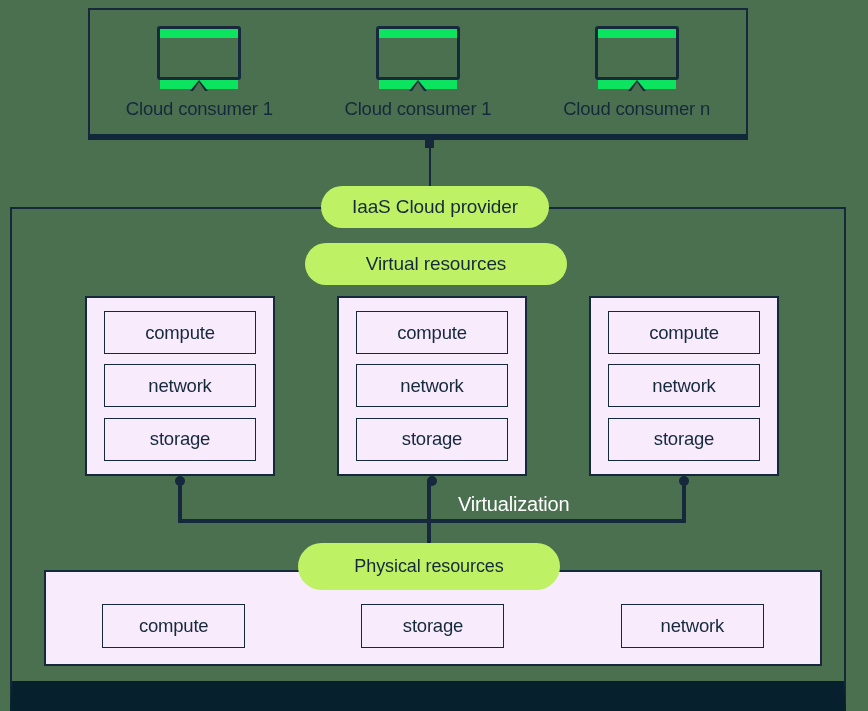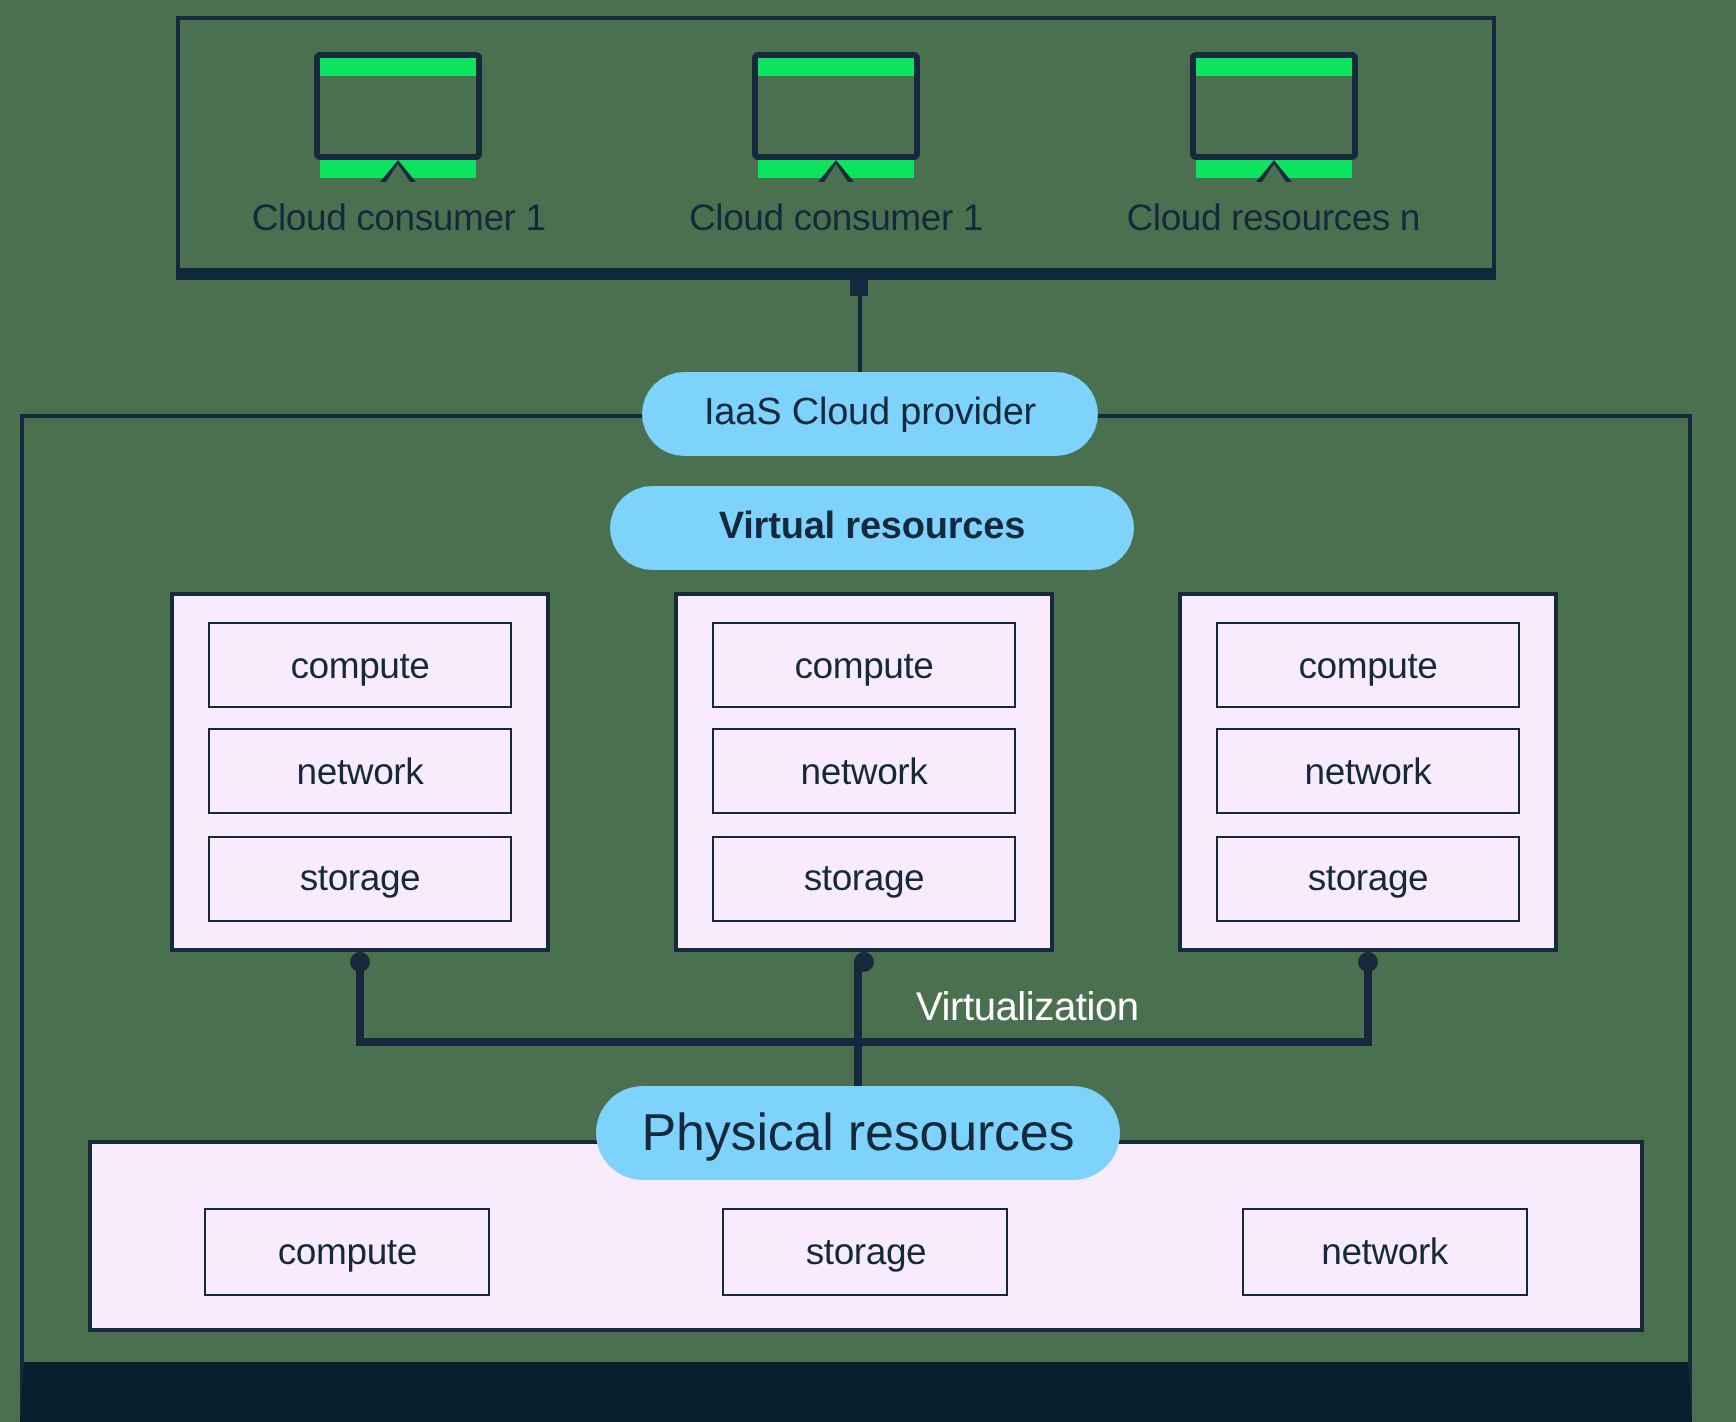--- a/index.html
+++ b/index.html
@@ -139,49 +139,48 @@
     width: 836px;
     height: 504px;
     border: 2px solid #16293c;
     border-bottom: 30px solid #07202e;
     box-sizing: border-box;
   }
 
   
   .pill {
     position: absolute;
-    background: #7dd3fc;
+    background: #bef264;
     color: #16293c;
     border-radius: 999px;
     display: flex;
     align-items: center;
     justify-content: center;
     font-size: 19px;
     letter-spacing: -0.1px;
     white-space: nowrap;
   }
   .pill-iaas {
     left: 321px;
     top: 186px;
     width: 228px;
     height: 42px;
   }
   .pill-virtual {
     left: 305px;
     top: 243px;
     width: 262px;
     height: 42px;
-    font-weight: bold;
   }
   .pill-physical {
     left: 298px;
     top: 543px;
     width: 262px;
     height: 47px;
-    font-size: 26px;
+    font-size: 18px;
   }
 
   
   .vstack {
     position: absolute;
     top: 296px;
     width: 190px;
     height: 180px;
     background: #f7ebfc;
     border: 2px solid #16293c;
@@ -324,21 +323,21 @@
       </div>
 
       <div class="consumer">
         <div class="monitor">
           <div class="monitor-screen"></div>
           <div class="monitor-bar-top"></div>
           <div class="monitor-bar-bottom"></div>
           <div class="monitor-neck"></div>
           <div class="monitor-neck-inner"></div>
         </div>
-        <div class="consumer-label">Cloud resources n</div>
+        <div class="consumer-label">Cloud consumer n</div>
       </div>
 
     </div>
   </div>
 
   <div class="arrow-head"></div>
   <div class="arrow-stem"></div>
 
   <div class="provider-box"></div>
 

